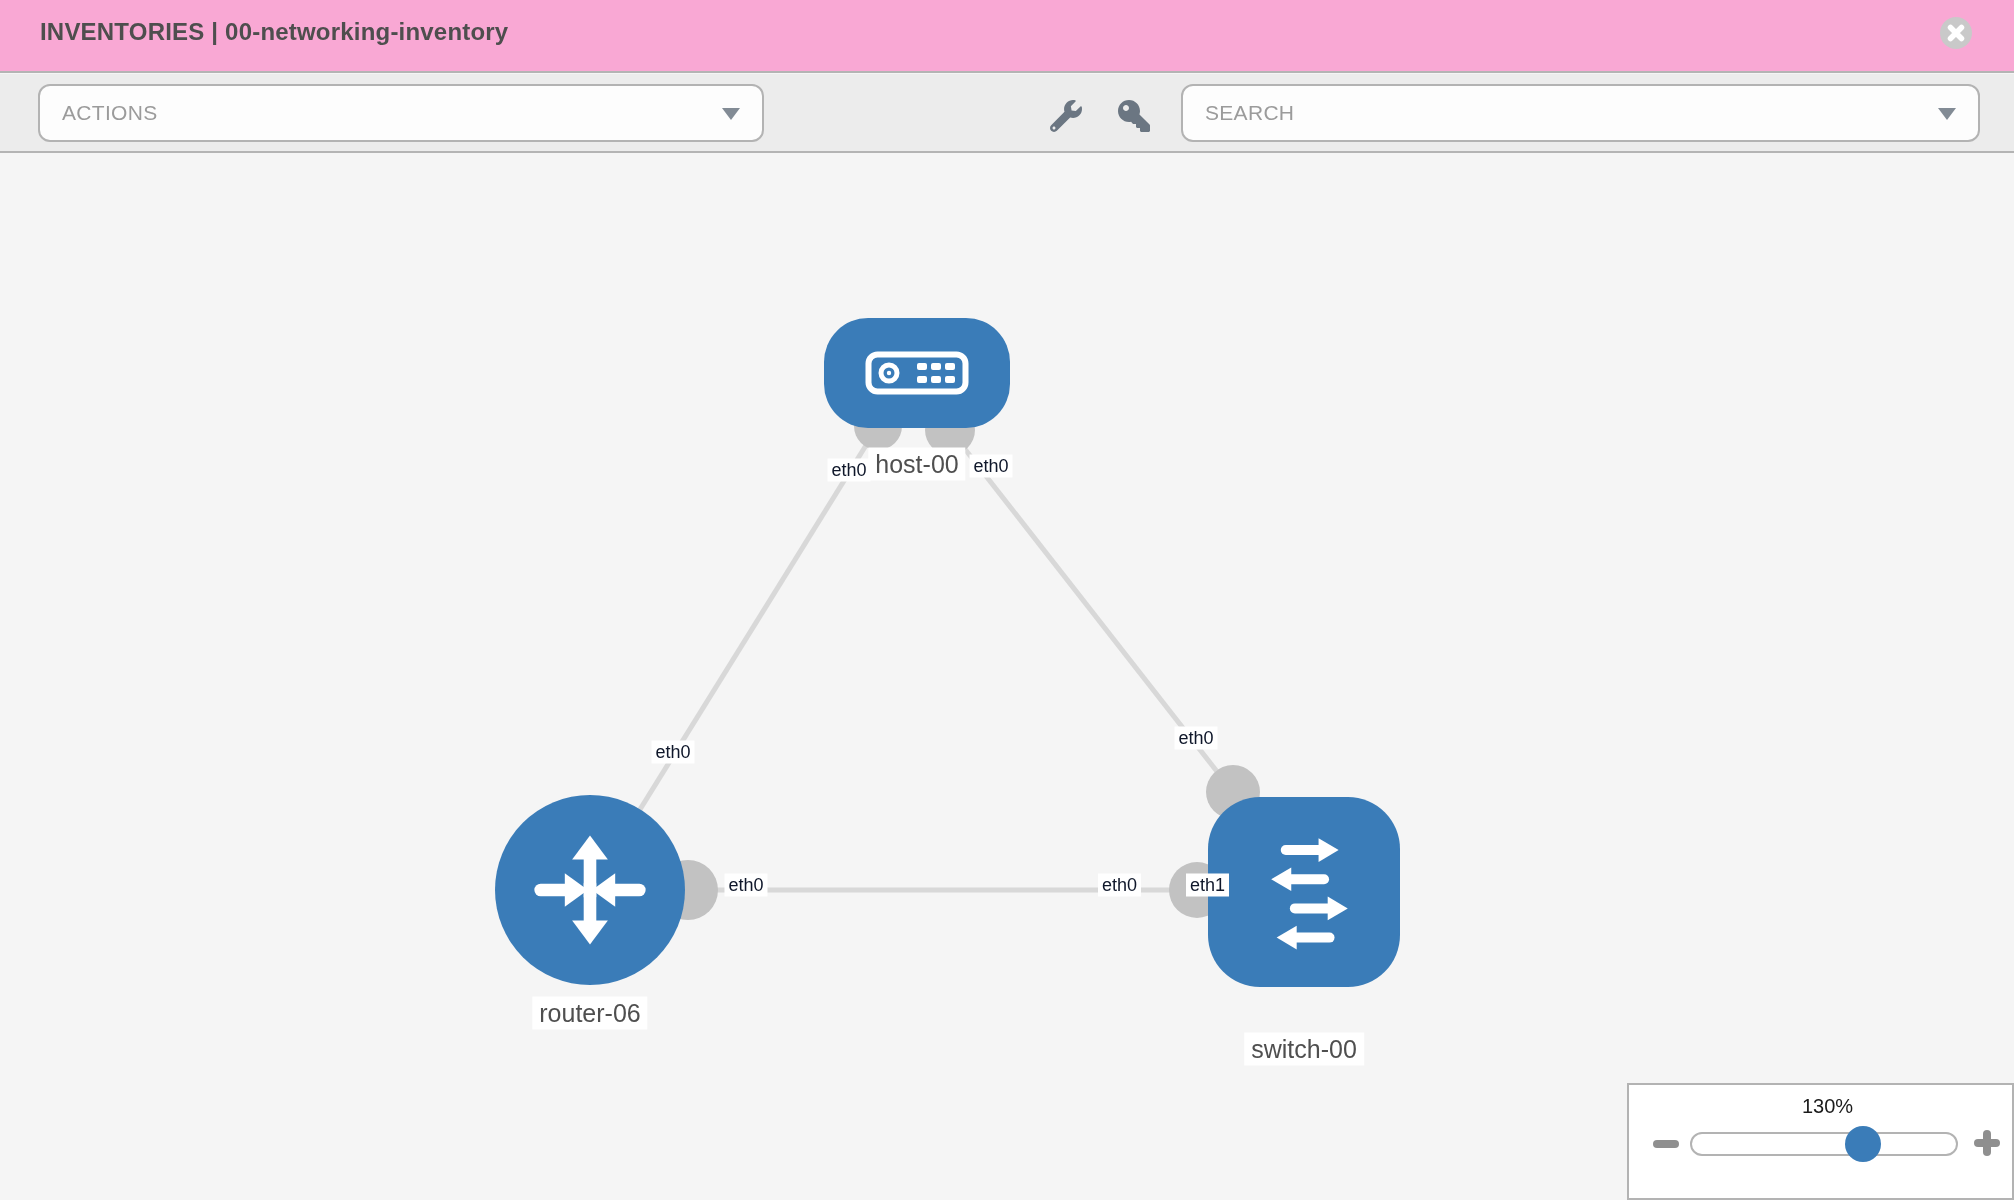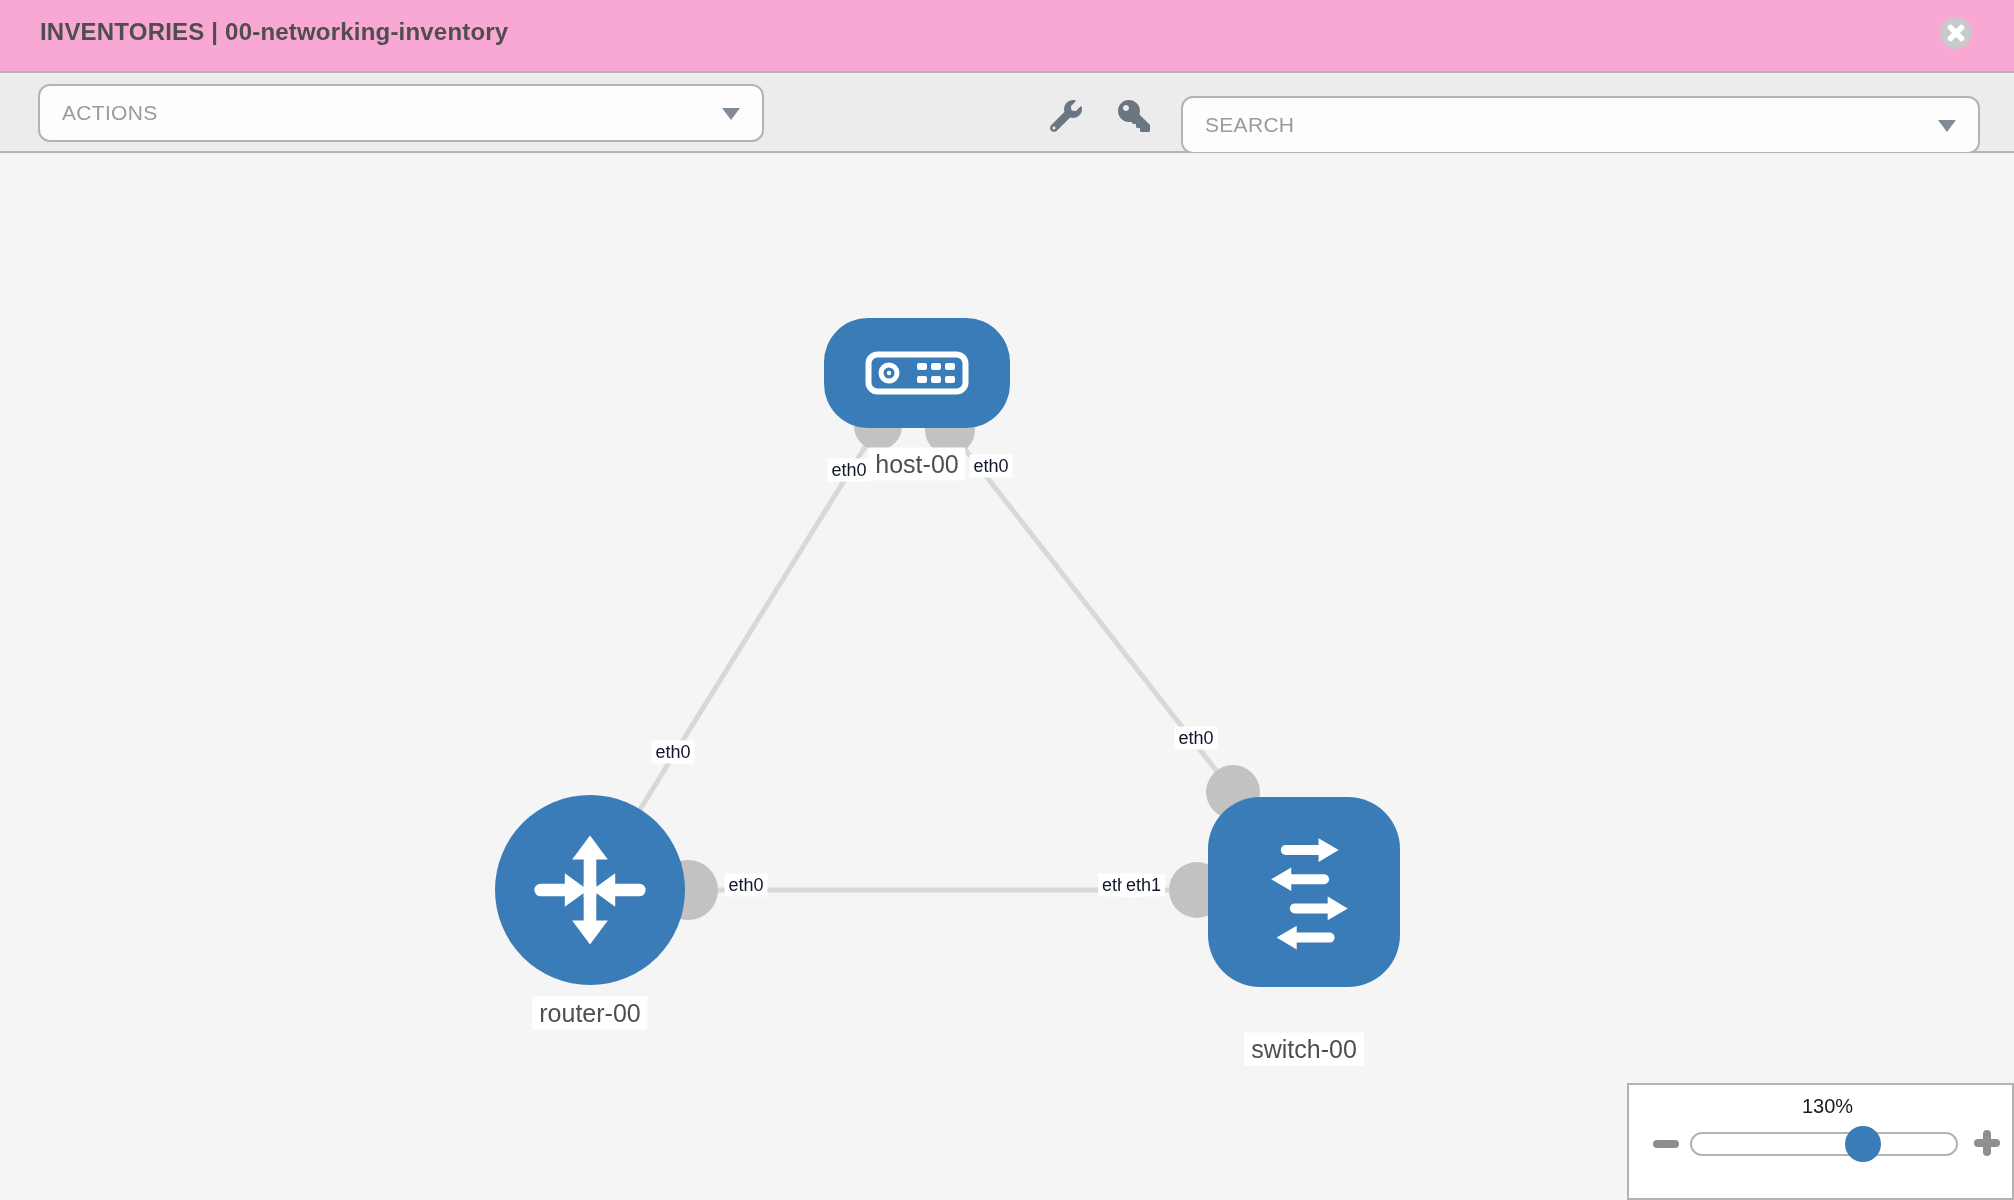--- a/index.html
+++ b/index.html
@@ -33,21 +33,21 @@
   }
   .select-box .select-text{
     margin-left:22px;font-size:21px;color:#9b9b9b;letter-spacing:.3px;
   }
   .caret{
     position:absolute;right:22px;top:50%;margin-top:-5px;width:0;height:0;
     border-left:9px solid transparent;border-right:9px solid transparent;
     border-top:12px solid #828b95;
   }
   .actions-box{left:38px;width:726px;text-align:center;}
-  .search-box{left:1181px;width:799px;margin-top:12px;}
+  .search-box{left:1181px;width:799px;}
   .tool-icon{
     position:absolute;top:26px;width:32px;height:32px;cursor:pointer;
   }
   .wrench-btn{left:1050px;}
   .key-btn{left:1118px;}
   
   .canvas{
     position:absolute;top:153px;left:0;width:2014px;height:1047px;
     background:#f5f5f5;overflow:hidden;
   }
@@ -196,24 +196,24 @@
       </g>
     </svg>
   </div>
 
   <div class="iface-chip" style="left:849px;top:317px;">eth0</div>
   <div class="iface-chip" style="left:991px;top:313px;">eth0</div>
   <div class="iface-chip" style="left:673px;top:599px;">eth0</div>
   <div class="iface-chip" style="left:1196px;top:585px;">eth0</div>
   <div class="iface-chip" style="left:746px;top:732px;">eth0</div>
   <div class="iface-chip edge" style="left:1098px;top:732px;">eth0</div>
-  <div class="iface-chip edge" style="left:1122px;top:732px;">eth1</div>
+  <div class="iface-chip edge" style="left:1186px;top:732px;">eth1</div>
 
   <div class="node-label" style="left:917px;top:303px;margin-top:8px;">host-00</div>
-  <div class="node-label" style="left:590px;top:860px;">router-00</div>
+  <div class="node-label" style="left:590px;top:860px;">router-06</div>
   <div class="node-label" style="left:1304px;top:896px;">switch-00</div>
 </div>
 
 <div class="zoom-panel">
   <div class="zoom-level">130%</div>
   <div class="zoom-minus"></div>
   <div class="zoom-track"></div>
   <div class="zoom-thumb"></div>
   <div class="zoom-plus"></div>
 </div>

